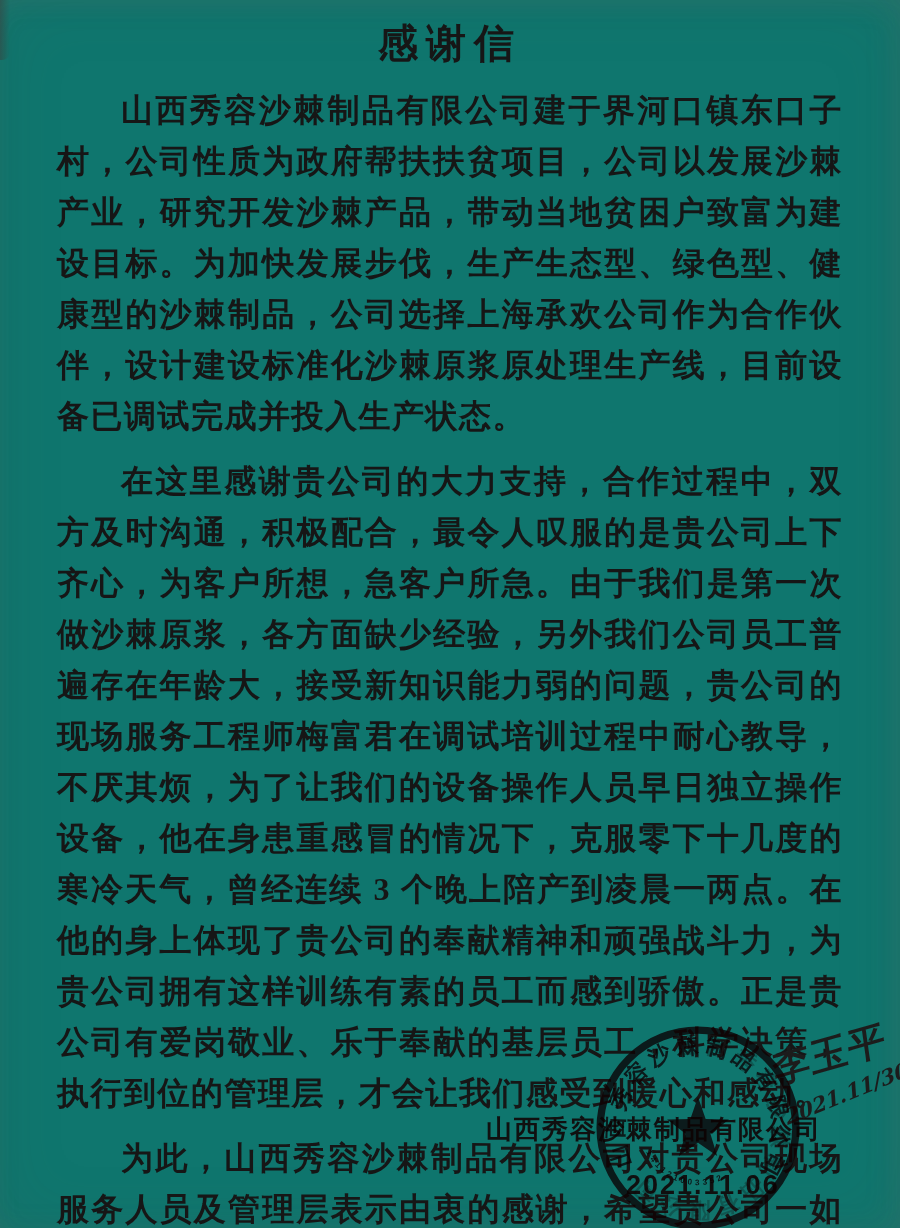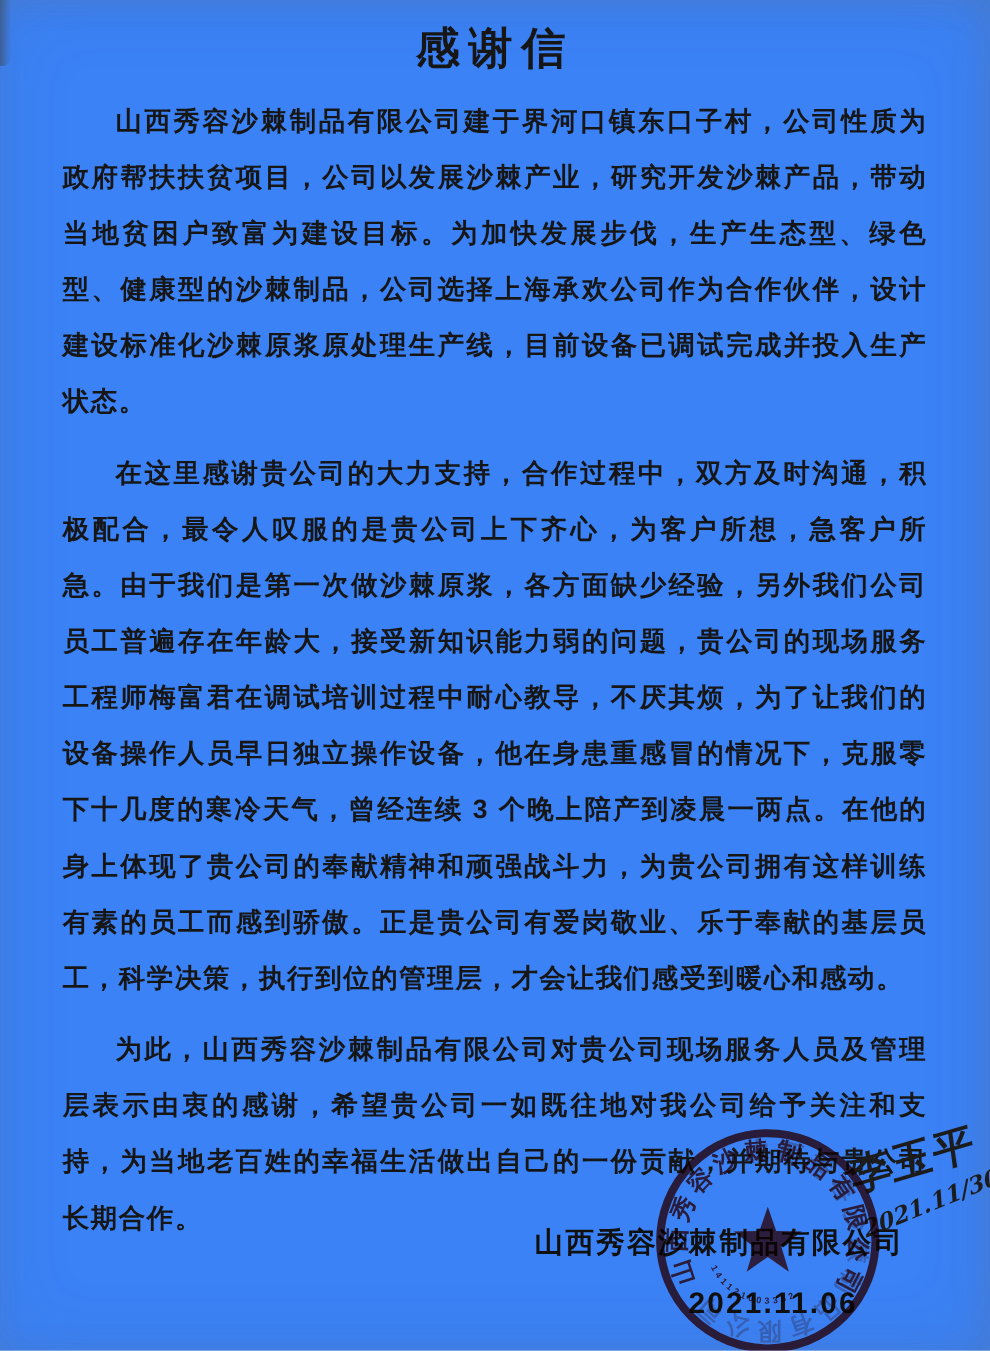--- a/index.html
+++ b/index.html
@@ -4,21 +4,21 @@
 <style>
   html,body{margin:0;padding:0;}
   body{
     width:900px;height:1228px;
     background:#e9e7e3;
     font-family:"Liberation Sans","DejaVu Sans",sans-serif;
   }
   .page{
     position:relative;
     width:900px;height:1228px;
-    background:#3b82f6;
+    background:#0f766e;
     overflow:hidden;
     box-shadow:
       inset 0 0 70px rgba(95,90,82,.10),
       inset -10px 0 28px rgba(120,115,108,.10),
       inset 0 10px 24px rgba(120,115,108,.07);
     color:#161616;
   }
   .smudge{
     position:absolute;left:0;top:0;width:10px;height:60px;
     background:linear-gradient(90deg,rgba(60,58,55,.45),rgba(60,58,55,0));
@@ -32,26 +32,27 @@
     letter-spacing:8px;
   }
   .recipient{
     margin:26px 57px 0 57px;
     font-size:25px;
     font-weight:700;
     letter-spacing:1px;
   }
   .para{
     margin:14px 57px 0 57px;
-    font-size:24px;
+    font-size:32px;
     font-weight:700;
     line-height:51px;
     letter-spacing:1.5px;
     text-align:justify;
     text-indent:2em;
+    font-family:Liberation Serif, serif;
   }
   
   .sig-company{
     position:absolute;
     top:1112px;right:78px;
     font-size:26px;font-weight:700;letter-spacing:2px;
     color:#101010;
   }
   .sig-date{
     position:absolute;

